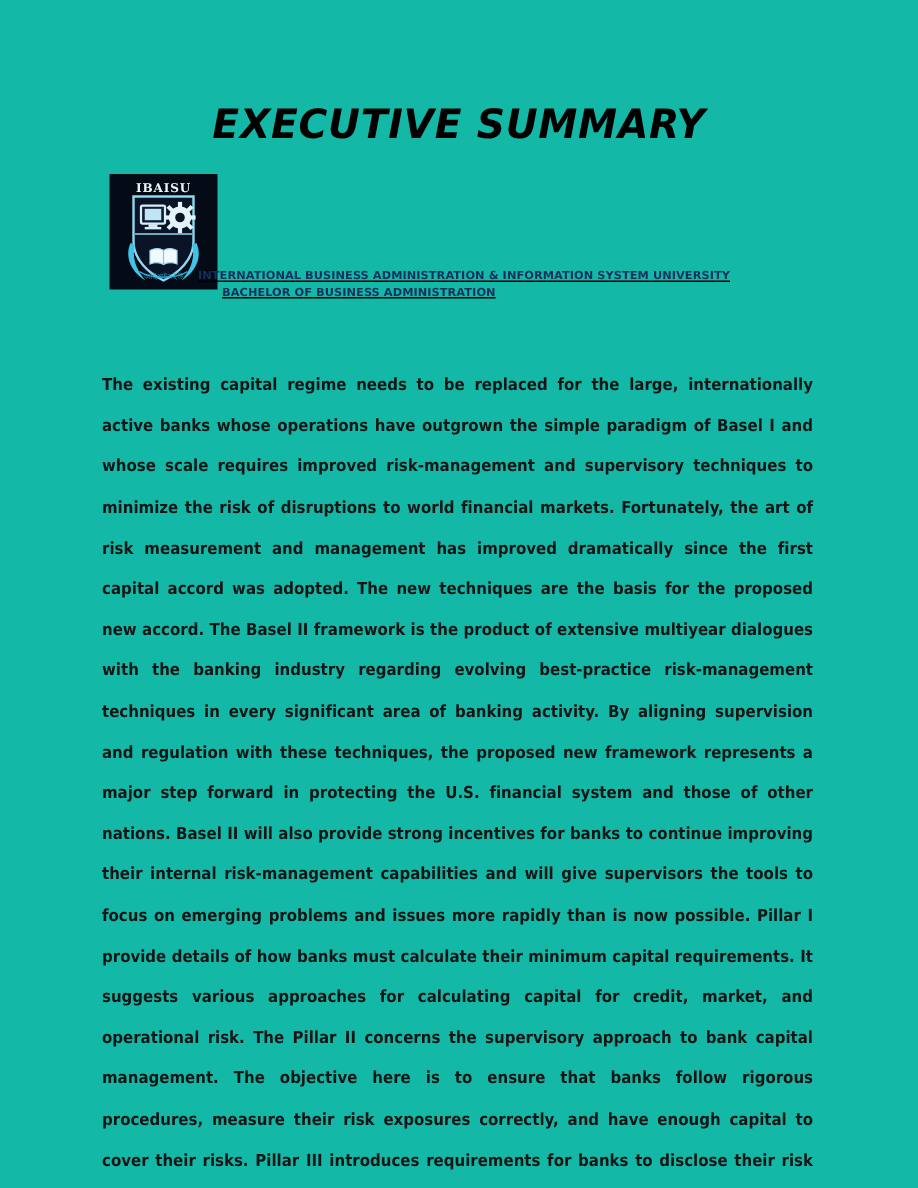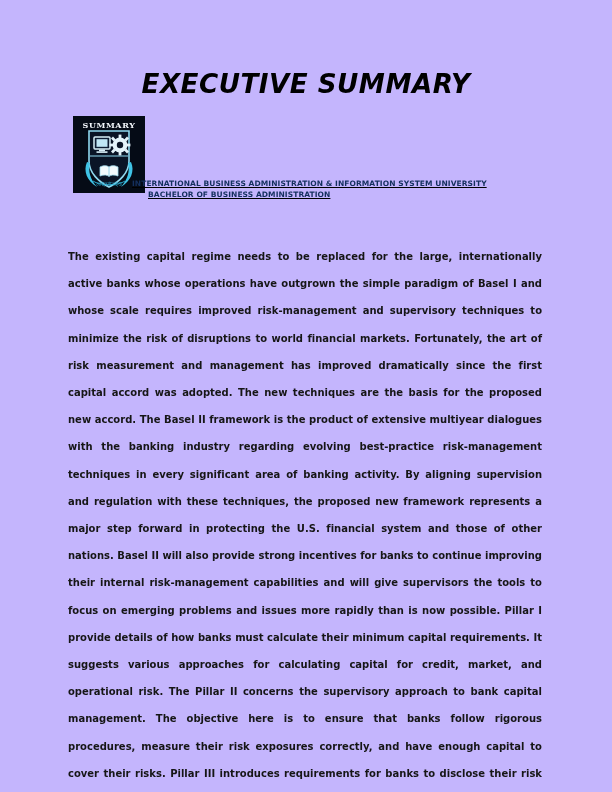--- a/index.html
+++ b/index.html
@@ -13,21 +13,21 @@
     position: relative;
     overflow: hidden;
     font-family: "DejaVu Sans", sans-serif;
   }
 
   .page {
     position: absolute;
     top: 0; left: 0;
     width: 612px;
     height: 792px;
-    background: #c4b5fd;
+    background: #14b8a6;
   }
 
   
   .doc-title {
     position: absolute;
     top: 68px;
     left: 0;
     width: 612px;
     text-align: center;
     font-family: "DejaVu Sans", sans-serif;
@@ -134,21 +134,21 @@
 
 <div class="page">
 
   <div class="doc-title">EXECUTIVE SUMMARY</div>
 
   <div class="header-block">
 
     <div class="logo">
       <div class="logo-inner">
 
-        <div class="logo-wordmark">SUMMARY</div>
+        <div class="logo-wordmark">IBAISU</div>
 
         <svg class="logo-svg" width="56" height="62" viewBox="0 0 56 62">
 
           <path d="M8 2 H48 V32 C48 44 38 53 28 58 C18 53 8 44 8 32 Z" fill="#0a1426" stroke="#8fd8ef" stroke-width="1.6"></path>
 
           <path d="M9 27 H47" stroke="#8fd8ef" stroke-width="1.1" fill="none"></path>
 
           <rect x="13" y="8" width="16" height="12" rx="1" fill="#0d1c33" stroke="#d8eef8" stroke-width="1.5"></rect>
           <rect x="15.5" y="10.2" width="11" height="7.6" fill="#bfe6f5"></rect>
           <rect x="18" y="20.5" width="6" height="1.8" fill="#d8eef8"></rect>

